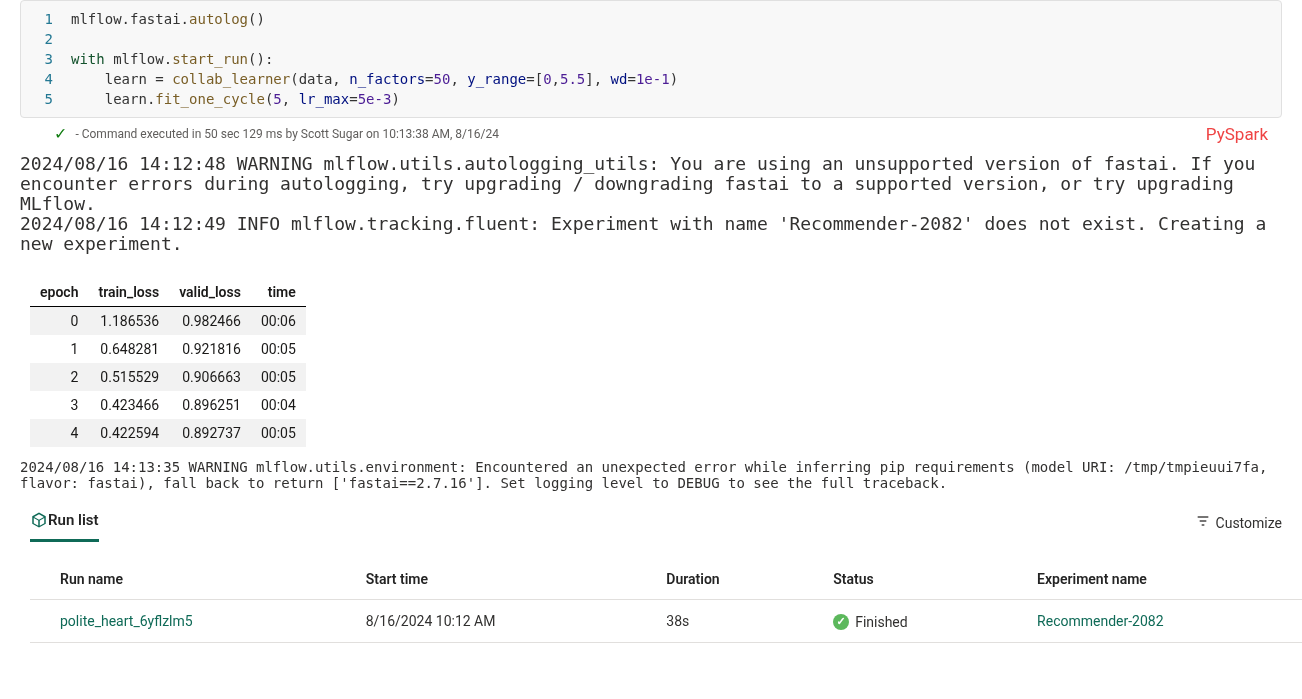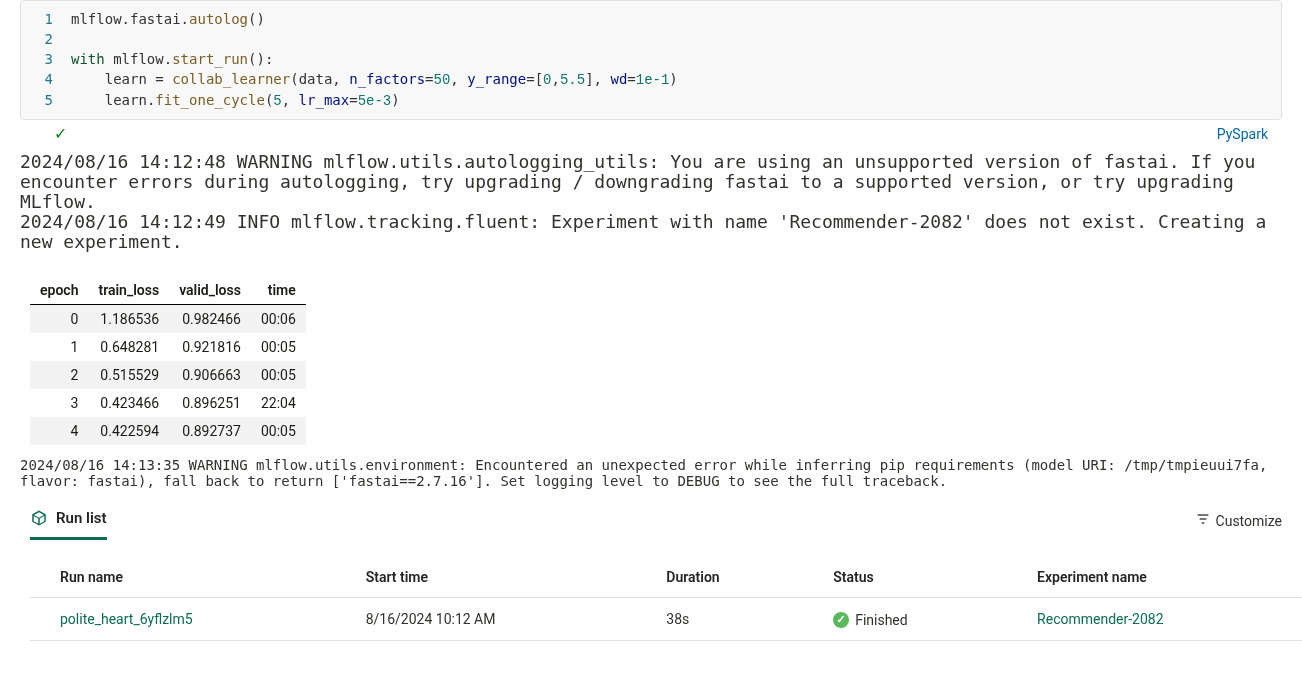--- a/index.html
+++ b/index.html
@@ -33,35 +33,35 @@
     color: #237893;
     user-select: none;
     flex-shrink: 0;
   }
   .code-content { flex: 1; color:#333; }
   
   .tk-id { color:#333; }
   .tk-fn { color:#795E26; }
   .tk-kw { color:#14532d; }
   .tk-param { color:#001080; }
-  .tk-num { color:#0f766e;font-family:Liberation Mono, monospace; }
+  .tk-num { color:#4c1d95; }
   .tk-punc { color:#333; }
 
   .cell-status {
     display:flex;
     align-items:center;
     justify-content:space-between;
     padding: 6px 14px 0 34px;
     margin: 0 20px 10px 20px;
     font-size: 12px;
     color: #605e5c;
   }
   .status-left { display:flex; align-items:center; gap:8px; }
   .check-icon { color:#107c10; font-size:16px; line-height:1; }
-  .pyspark { color:#0369a1; font-size:14px; }
+  .pyspark { color:#ef4444; font-size:17px; }
 
   .log-block {
     font-family: Consolas, Menlo, Monaco, monospace;
     font-size: 18px;
     line-height: 20px;
     white-space: pre-wrap;
     color:#323130;
     padding: 0 20px;
     margin-bottom: 24px;
   }
@@ -97,21 +97,20 @@
     display:flex;
     align-items:center;
     justify-content:space-between;
     padding: 0 20px 0 30px;
     border-bottom: 1px solid transparent;
   }
   .tabs-left { display:flex; align-items:center; gap:28px; }
   .tab {
     display:flex;
     align-items:center;
-    gap:8px;
     padding: 8px 0 10px 0;
     cursor:pointer;
     color:#323130;
     font-size:15px;
   }
   .tab.active {
     font-weight:600;
     border-bottom:3px solid #0f6a57;
     color:#242424;
   }
@@ -165,20 +164,21 @@
     <div class="code-line"><span class="gutter">1</span><span class="code-content"><span class="tk-id">mlflow</span><span class="tk-punc">.</span><span class="tk-id">fastai</span><span class="tk-punc">.</span><span class="tk-fn">autolog</span><span class="tk-punc">()</span></span></div>
     <div class="code-line"><span class="gutter">2</span><span class="code-content"></span></div>
     <div class="code-line"><span class="gutter">3</span><span class="code-content"><span class="tk-kw">with</span> <span class="tk-id">mlflow</span><span class="tk-punc">.</span><span class="tk-fn">start_run</span><span class="tk-punc">():</span></span></div>
     <div class="code-line"><span class="gutter">4</span><span class="code-content">    <span class="tk-id">learn</span> <span class="tk-punc">=</span> <span class="tk-fn">collab_learner</span><span class="tk-punc">(</span><span class="tk-id">data</span><span class="tk-punc">,</span> <span class="tk-param">n_factors</span><span class="tk-punc">=</span><span class="tk-num">50</span><span class="tk-punc">,</span> <span class="tk-param">y_range</span><span class="tk-punc">=[</span><span class="tk-num">0</span><span class="tk-punc">,</span><span class="tk-num">5.5</span><span class="tk-punc">],</span> <span class="tk-param">wd</span><span class="tk-punc">=</span><span class="tk-num">1e-1</span><span class="tk-punc">)</span></span></div>
     <div class="code-line"><span class="gutter">5</span><span class="code-content">    <span class="tk-id">learn</span><span class="tk-punc">.</span><span class="tk-fn">fit_one_cycle</span><span class="tk-punc">(</span><span class="tk-num">5</span><span class="tk-punc">,</span> <span class="tk-param">lr_max</span><span class="tk-punc">=</span><span class="tk-num">5e-3</span><span class="tk-punc">)</span></span></div>
   </div>
 
 <div class="cell-status">
   <div class="status-left">
     <span class="check-icon">✓</span>
+    <span>- Command executed in 50 sec 129 ms by Scott Sugar on 10:13:38 AM, 8/16/24</span>
   </div>
   <span class="pyspark">PySpark</span>
 </div>
 
 <div class="log-block">2024/08/16 14:12:48 WARNING mlflow.utils.autologging_utils: You are using an unsupported version of fastai. If you encounter errors during autologging, try upgrading / downgrading fastai to a supported version, or try upgrading MLflow.
 2024/08/16 14:12:49 INFO mlflow.tracking.fluent: Experiment with name 'Recommender-2082' does not exist. Creating a new experiment.</div>
 
 <table class="epoch-table">
   <thead>
       <tr id="epoch-head">
@@ -204,21 +204,21 @@
       <tr class="striped">
         <td>2</td>
         <td>0.515529</td>
         <td>0.906663</td>
         <td>00:05</td>
       </tr>
       <tr>
         <td>3</td>
         <td>0.423466</td>
         <td>0.896251</td>
-        <td>22:04</td>
+        <td>00:04</td>
       </tr>
       <tr class="striped">
         <td>4</td>
         <td>0.422594</td>
         <td>0.892737</td>
         <td>00:05</td>
       </tr>
     </tbody>
 </table>
 

